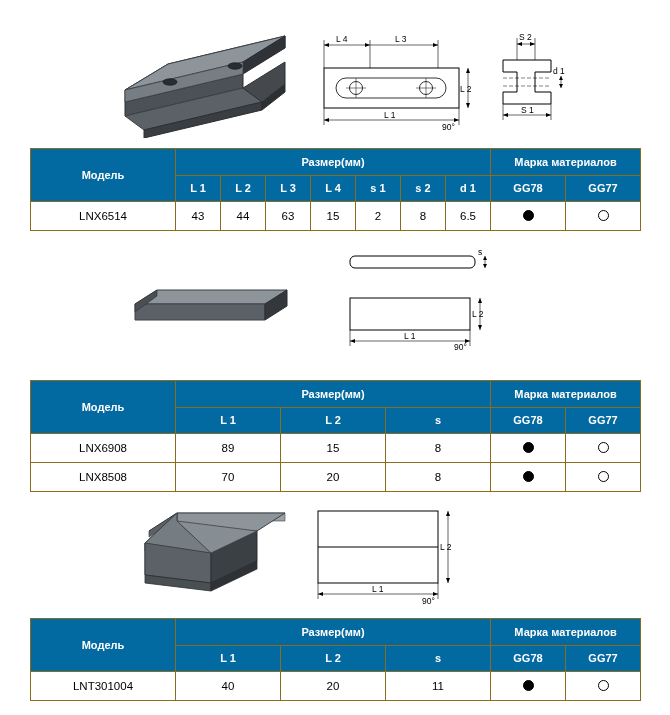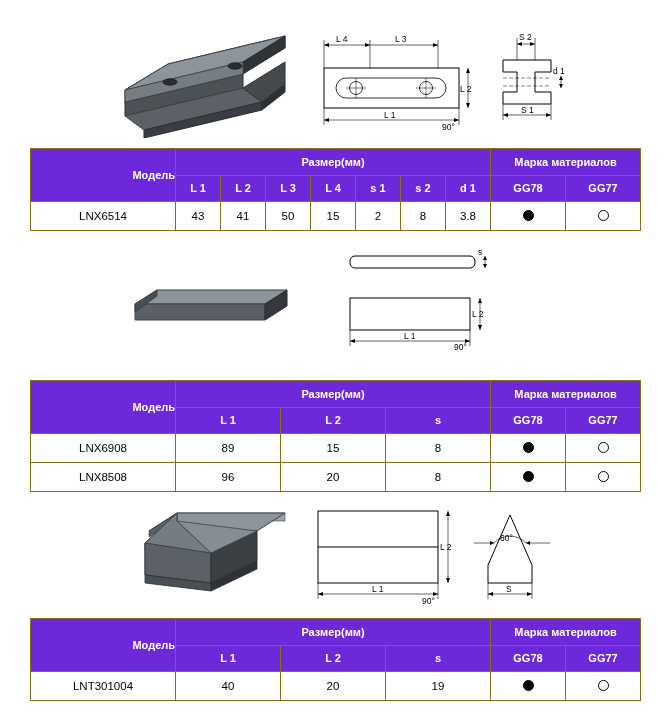--- a/index.html
+++ b/index.html
@@ -29,29 +29,28 @@
   }
   table.spec td, table.spec th {
     border: 1px solid #8a6d1a;
     text-align: center;
     vertical-align: middle;
     font-size: 11px;
     font-weight: normal;
     padding: 0;
   }
   table.spec th {
-    background: #6d28d9;
+    background: #0369a1;
     color: #ffffff;
     font-weight: bold;
     font-size: 11px;
     height: 22px;
   }
   table.spec th.tall {
     height: 52px;
-    text-align: right;
   }
   table.spec td {
     background: #ffffff;
     color: #000000;
     height: 28px;
     font-size: 11.5px;
   }
   td.model {
     font-size: 12px;
     margin-left: 8px;
@@ -200,26 +199,26 @@
         <th>L 4</th>
         <th>s 1</th>
         <th>s 2</th>
         <th>d 1</th>
         <th>GG78</th>
         <th>GG77</th>
       </tr>
       <tr>
         <td class="model">LNX6514</td>
         <td>43</td>
-        <td>41</td>
-        <td>50</td>
+        <td>44</td>
+        <td>63</td>
         <td>15</td>
         <td>2</td>
         <td>8</td>
-        <td>3.8</td>
+        <td>6.5</td>
         <td><span class="dot-filled"></span></td>
         <td><span class="dot-open"></span></td>
       </tr>
     </tbody>
       </table>
   </div>
 
   <div class="abs" style="left:115px; top:278px;">
     <svg width="180" height="62" viewBox="0 0 180 62">
       <polygon points="42,12 172,12 150,26 20,26" fill="#8d949a" stroke="#3d4247" stroke-width="1"></polygon>
@@ -282,21 +281,21 @@
       <tr>
         <td class="model">LNX6908</td>
         <td>89</td>
         <td>15</td>
         <td>8</td>
         <td><span class="dot-filled"></span></td>
         <td><span class="dot-open"></span></td>
       </tr>
       <tr>
         <td class="model">LNX8508</td>
-        <td>96</td>
+        <td>70</td>
         <td>20</td>
         <td>8</td>
         <td><span class="dot-filled"></span></td>
         <td><span class="dot-open"></span></td>
       </tr>
     </tbody>
       </table>
   </div>
 
   <div class="abs" style="left:125px; top:505px;">
@@ -331,40 +330,20 @@
       <line x1="8" y1="80" x2="8" y2="96" stroke="#000" stroke-width="0.6"></line>
       <line x1="128" y1="80" x2="128" y2="96" stroke="#000" stroke-width="0.6"></line>
       <line x1="8" y1="91" x2="128" y2="91" stroke="#000" stroke-width="0.6"></line>
       <polygon points="8,91 13,89 13,93" fill="#000"></polygon>
       <polygon points="128,91 123,89 123,93" fill="#000"></polygon>
       <text x="62" y="89" font-size="8.5" font-family="Liberation Sans, sans-serif">L 1</text>
       <text x="112" y="101" font-size="8.5" font-family="Liberation Sans, sans-serif">90°</text>
     </svg>
   </div>
 
-  <div class="abs" style="left:460px; top:503px;">
-    <svg width="110" height="105" viewBox="0 0 110 105">
-
-      <path d="M50,12 L72,62 L72,80 L28,80 L28,62 Z" fill="#ffffff" stroke="#000" stroke-width="1"></path>
-
-      <path d="M34,40 A22,22 0 0,1 66,40" fill="none" stroke="#000" stroke-width="0.6"></path>
-      <line x1="14" y1="40" x2="34" y2="40" stroke="#000" stroke-width="0.6"></line>
-      <line x1="66" y1="40" x2="90" y2="40" stroke="#000" stroke-width="0.6"></line>
-      <polygon points="34,40 30,38 30,42" fill="#000"></polygon>
-      <polygon points="66,40 70,38 70,42" fill="#000"></polygon>
-      <text x="40" y="38" font-size="8.5" font-family="Liberation Sans, sans-serif">60°</text>
-
-      <line x1="28" y1="80" x2="28" y2="96" stroke="#000" stroke-width="0.6"></line>
-      <line x1="72" y1="80" x2="72" y2="96" stroke="#000" stroke-width="0.6"></line>
-      <line x1="28" y1="91" x2="72" y2="91" stroke="#000" stroke-width="0.6"></line>
-      <polygon points="28,91 33,89 33,93" fill="#000"></polygon>
-      <polygon points="72,91 67,89 67,93" fill="#000"></polygon>
-      <text x="46" y="89" font-size="8.5" font-family="Liberation Sans, sans-serif">S</text>
-    </svg>
-  </div>
 
   <div class="abs" style="left:30px; top:618px;">
     <table class="spec" style="width:610px;">
       <colgroup>
         <col style="width:145px">
         <col style="width:105px">
           <col style="width:105px">
           <col style="width:105px">
         <col style="width:75px">
           <col style="width:75px">
@@ -379,21 +358,21 @@
         <th>L 1</th>
         <th>L 2</th>
         <th>s</th>
         <th>GG78</th>
         <th>GG77</th>
       </tr>
       <tr>
         <td class="model">LNT301004</td>
         <td>40</td>
         <td>20</td>
-        <td>19</td>
+        <td>11</td>
         <td><span class="dot-filled"></span></td>
         <td><span class="dot-open"></span></td>
       </tr>
     </tbody>
       </table>
   </div>
 
 </div>
 
 </body></html>

